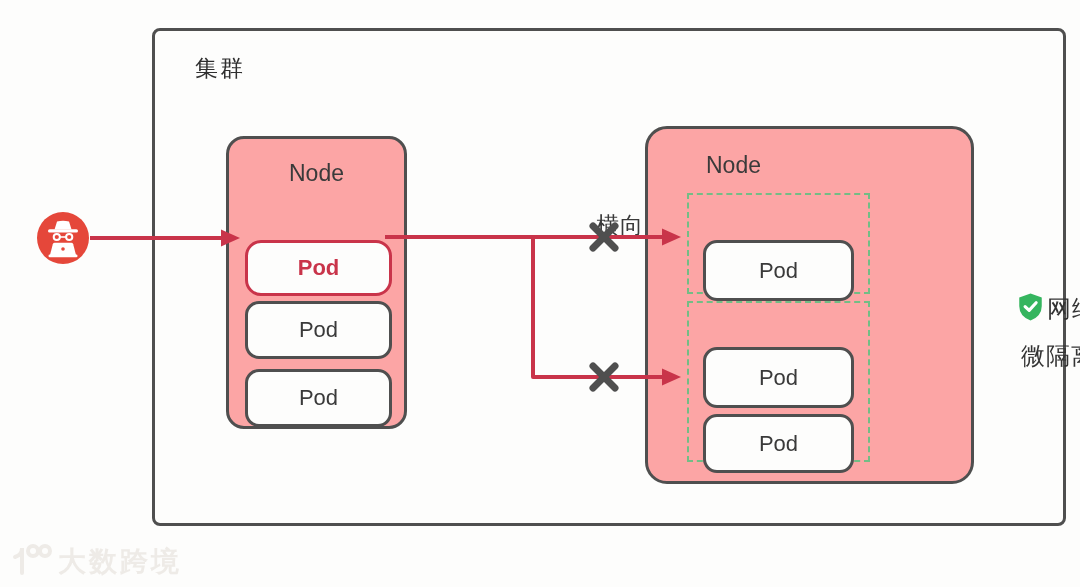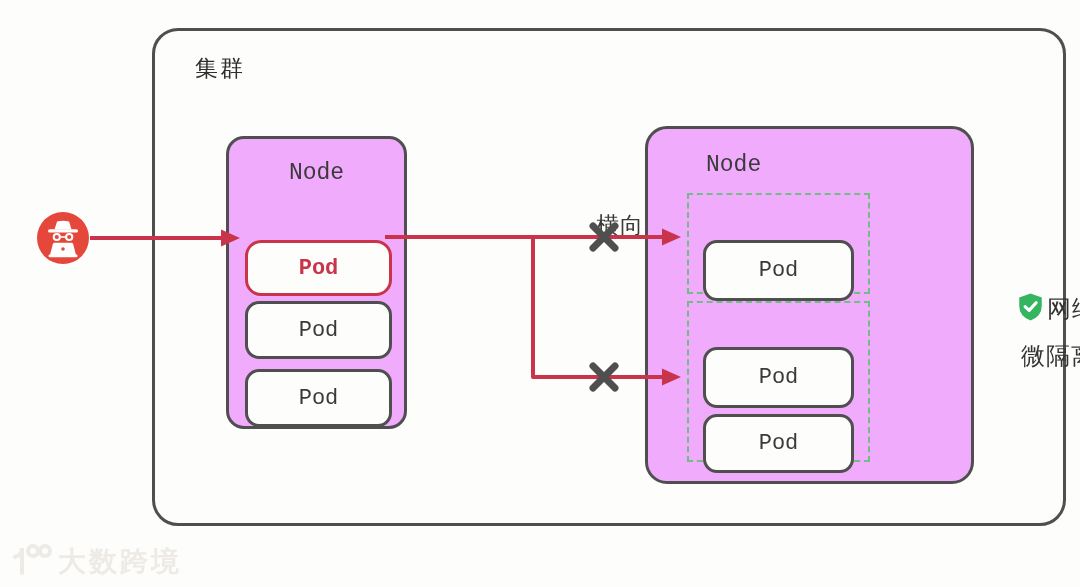--- a/index.html
+++ b/index.html
@@ -4,28 +4,28 @@
 <style>
   html,body{margin:0;padding:0;background:#ffffff;}
   .stage{
     position:relative;width:1080px;height:587px;overflow:hidden;
     background:#fdfdfc;
     font-family:"Liberation Sans","DejaVu Sans",sans-serif;
   }
   
   .cluster{
     position:absolute;left:152px;top:28px;width:908px;height:492px;
-    border:3px solid #4f4f4f;border-radius:26px;background:#fdfdfc;
+    border:3px solid #4f4f4f;border-radius:8px;background:#fdfdfc;
   }
   .cluster-label{
     position:absolute;left:40px;top:22px;
     font-size:23px;color:#2f2f2f;letter-spacing:2px;
   }
   
-  .node{position:absolute;border:3px solid #4f4f4f;background:#f0abfc;font-family:Liberation Mono, monospace;}
+  .node{position:absolute;border:3px solid #4f4f4f;background:#fca5a5;}
   .node-left{left:71px;top:105px;width:175px;height:287px;border-radius:18px;}
   .node-right{left:490px;top:95px;width:323px;height:352px;border-radius:22px;}
   .node-title{
     position:absolute;font-size:23px;color:#3a3a3a;
   }
   .node-left .node-title{left:0;right:0;top:21px;text-align:center;}
   .node-right .node-title{left:58px;top:23px;}
   
   .pod{
     position:absolute;display:flex;align-items:center;justify-content:center;

